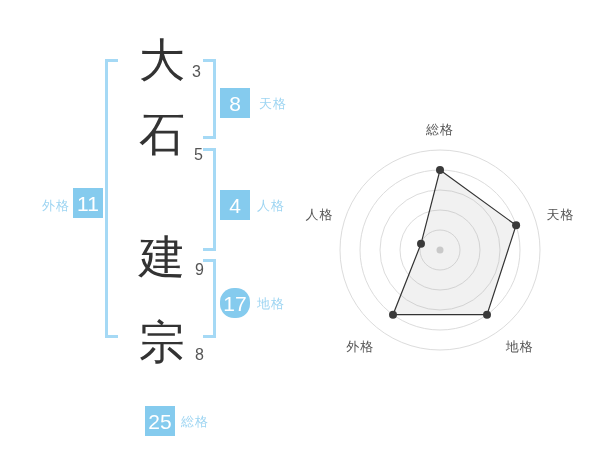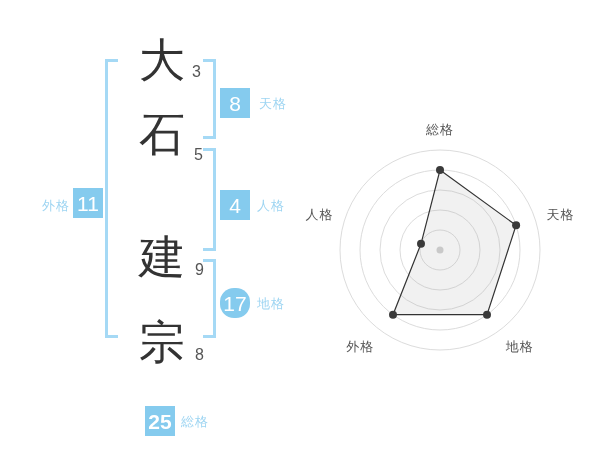--- a/index.html
+++ b/index.html
@@ -50,21 +50,21 @@
 
   <div class="badge-num" style="left:220px;top:190px;">4</div>
   <div class="badge-label" style="left:257px;top:199px;">人格</div>
 
   <div class="badge-num" style="left:220px;top:288px;border-radius:14px;">17</div>
   <div class="badge-label" style="left:257px;top:297px;">地格</div>
 
   <div class="badge-label" style="left:42px;top:199px;">外格</div>
   <div class="badge-num" style="left:73px;top:188px;text-align:center;">11</div>
 
-  <div class="badge-num" style="left:145px;top:406px;font-weight:bold;">25</div>
+  <div class="badge-num" style="left:145px;top:406px;">25</div>
   <div class="badge-label" style="left:181px;top:415px;">総格</div>
 
   <svg id="radar-svg" width="600" height="470" viewBox="0 0 600 470">
       <circle cx="440" cy="250" r="20" fill="none" stroke="#dcdcdc" stroke-width="1"></circle>
       <circle cx="440" cy="250" r="40" fill="none" stroke="#dcdcdc" stroke-width="1"></circle>
       <circle cx="440" cy="250" r="60" fill="none" stroke="#dcdcdc" stroke-width="1"></circle>
       <circle cx="440" cy="250" r="80" fill="none" stroke="#dcdcdc" stroke-width="1"></circle>
       <circle cx="440" cy="250" r="100" fill="none" stroke="#dcdcdc" stroke-width="1"></circle>
       <polygon points="440.0,170.0 516.1,225.3 487.0,314.7 393.0,314.7 421.0,243.8" fill="rgba(160,160,160,0.15)" stroke="#333333" stroke-width="1.2"></polygon>
       <circle cx="440.0" cy="170.0" r="4" fill="#3a3a3a"></circle>

